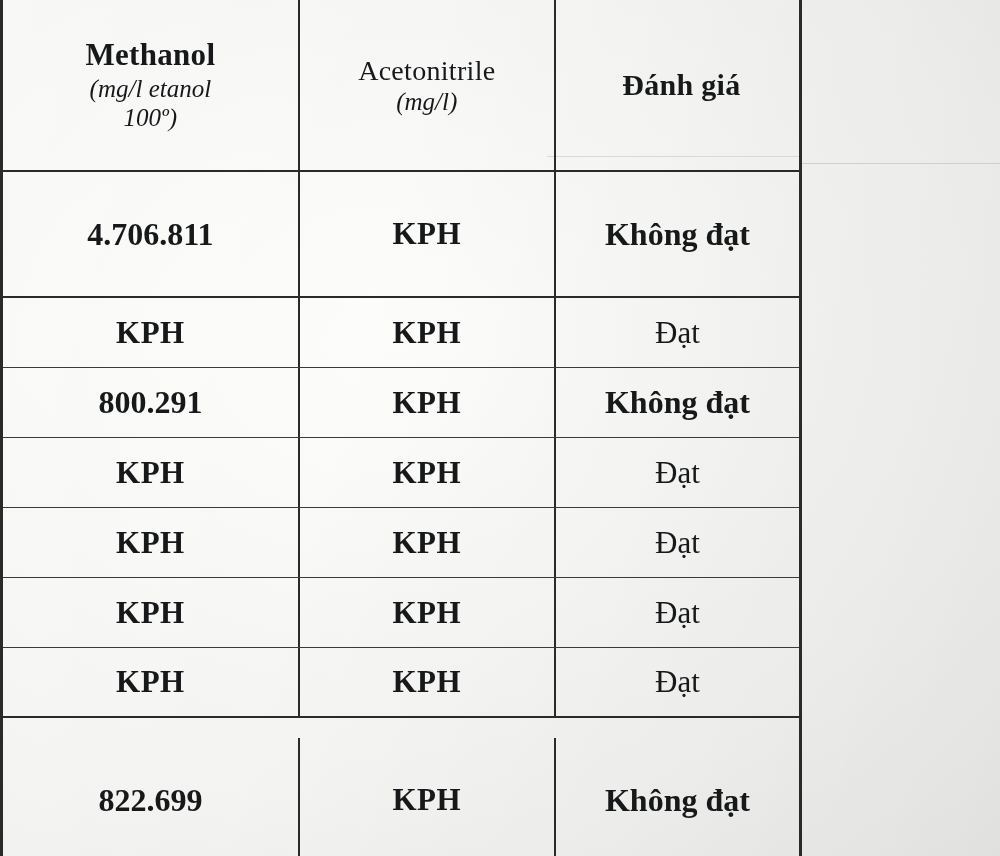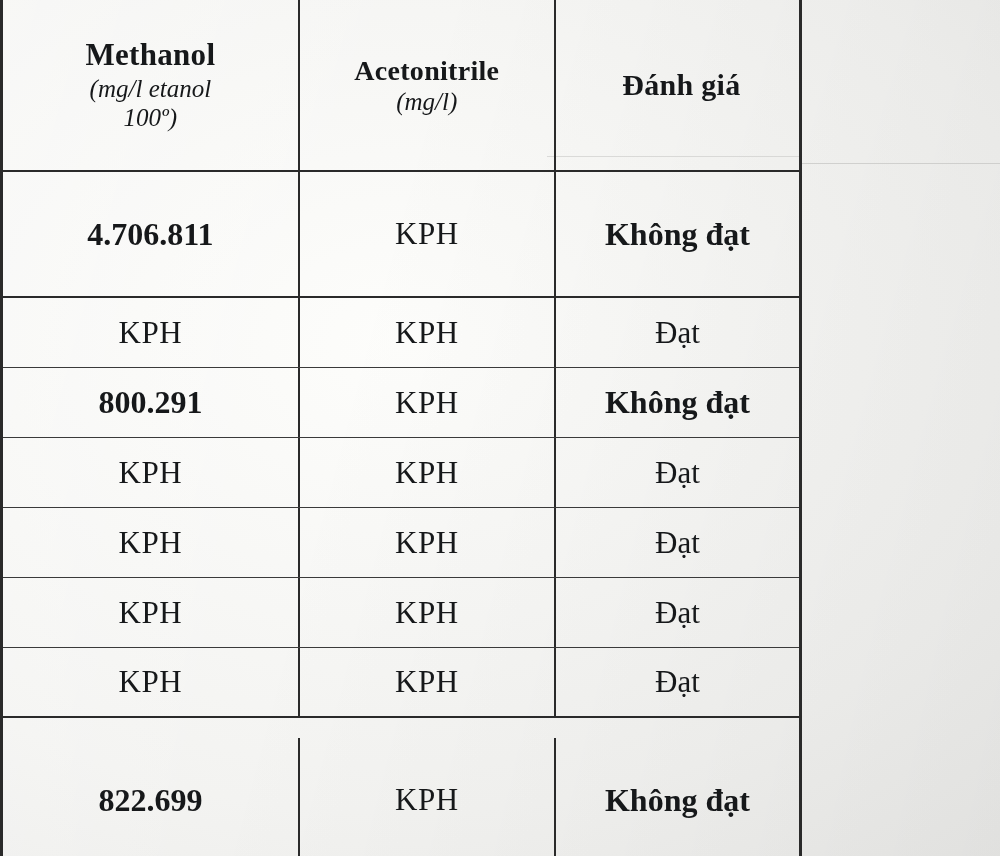--- a/index.html
+++ b/index.html
@@ -93,38 +93,38 @@
   .hdr .l1 {
     font-weight: bold;
     font-size: 31px;
     letter-spacing: 0.3px;
   }
   .hdr .l2 {
     font-style: italic;
     font-size: 25px;
   }
   .hdr-acn .l1 {
-    font-weight: bold;
+    font-weight: normal;
     font-size: 28px;
   }
   .hdr-eval .l1 {
     font-weight: bold;
     font-size: 30px;
     margin-left: 8px;
   }
 
   
   .r-tall { height: 126px; }
   .r-med  { height: 70px; }
 
   .val {
     font-size: 31px;
   }
   .val.bold { font-weight: bold; font-size: 32px; font-family: Liberation Serif, serif; }
-  .val.kph { font-weight: normal; letter-spacing: 0.5px; }
+  .val.kph { font-weight: bold; letter-spacing: 0.5px; }
 
   
   .table, .stray-rule, .stray-rule2 {
     filter: blur(0.25px);
   }
 </style>
 </head>
 <body>
 
 <div class="paper"></div>

